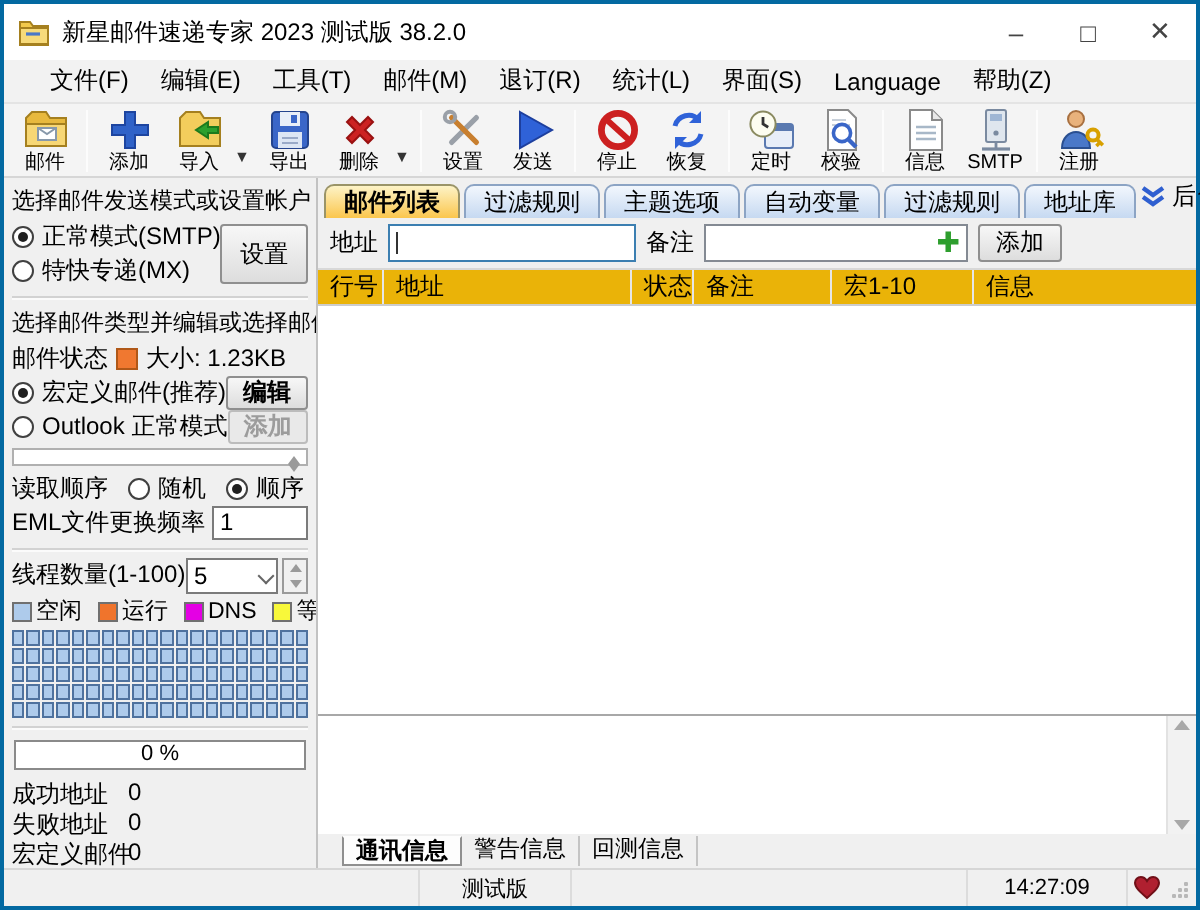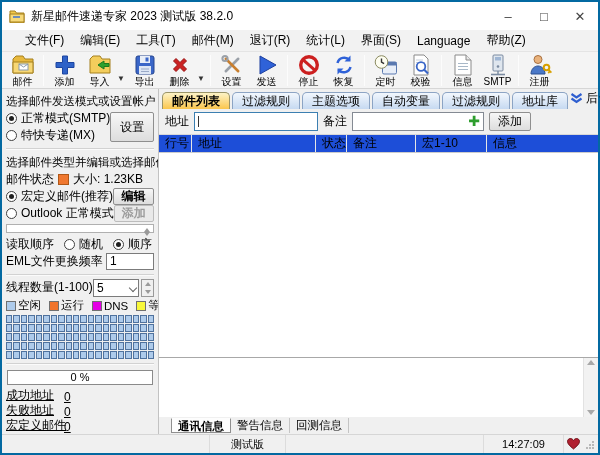--- a/index.html
+++ b/index.html
@@ -52,36 +52,36 @@
   .thread-row { display:flex; align-items:flex-start; height:20px; white-space:nowrap; }
   .thr-combo { width:46px; height:18px; border:1px solid #7b7b7b; background:#fff; margin-left:auto; position:relative; padding:0 3px; line-height:16px; }
   .thr-chev { position:absolute; right:2px; top:5px; width:6px; height:6px; border-right:1.5px solid #666; border-bottom:1.5px solid #666; transform:rotate(45deg); }
   .thr-spin { width:13px; height:18px; border:1px solid #9a9a9a; background:#f0f0f0; margin-left:2px; display:flex; flex-direction:column; justify-content:space-around; align-items:center; }
   .legend-row { display:flex; align-items:center; height:17px; margin-top:1px; white-space:nowrap; font-size:11.5px; }
   .leg-sq { width:10px; height:10px; border:1px solid #707070; margin-right:2px; flex:none; }
   .legend-row .leg-item { display:flex; align-items:center; margin-right:8px; }
   .thread-grid { display:grid; grid-template-columns:repeat(20,1fr); gap:1px; width:148px; margin-top:2px; }
   .tcell { height:8px; border:1px solid #4f729e; }
   .progress { height:15px; border:1px solid #8a8a8a; background:#fff; text-align:center; line-height:13px; font-size:11px; margin:2px 1px 4px 1px; }
-  .stat-row { display:flex; height:15px; align-items:flex-end;text-decoration:underline; }
+  .stat-row { display:flex; height:15px; align-items:flex-start; }
   .stat-label { width:58px; white-space:nowrap; }
 
   
   .mainarea { flex:1; display:flex; flex-direction:column; min-width:0; background:#f0f0f0; }
   .tabstrip { height:20px; display:flex; align-items:flex-end; padding:2px 4px 0 3px; flex:none; }
   .tab { height:17px; line-height:16px; padding:0 9px; margin-right:2px; border:1px solid #8ca4c4; border-bottom:none; border-radius:5px 5px 0 0; background:linear-gradient(#f2f7fd,#c6d9f1); white-space:nowrap; cursor:default; }
   .tab.active { background:linear-gradient(#fdf3c6,#fbc64d); border-color:#9a9468; font-weight:bold; }
   .bgrun { margin-left:auto; display:flex; align-items:center; gap:3px; padding-bottom:2px; white-space:nowrap; }
   .addr-row { height:25px; display:flex; align-items:center; gap:5px; padding:0 6px; flex:none; }
   .addr-input { width:124px; height:19px; border:1px solid #3c7fb1; background:#fff; position:relative; }
   .addr-input::after { content:""; position:absolute; left:3px; top:3px; bottom:3px; width:1px; background:#333; }
   .remark-box { width:132px; height:19px; border:1px solid #848a93; background:#fff; position:relative; }
   .plus-ic { position:absolute; right:3px; top:0; color:#2e9e2e; font-weight:bold; font-size:14px; line-height:17px; }
   .add-btn { width:42px; height:19px; line-height:17px; }
-  .table-head { height:19px; display:flex; align-items:center; background:#1d4ed8; border-top:1px solid #d8d8d8; border-bottom:1px solid #cccccc; flex:none; }
+  .table-head { height:19px; display:flex; align-items:center; background:#eab308; border-top:1px solid #d8d8d8; border-bottom:1px solid #cccccc; flex:none; }
   .th { height:100%; display:flex; align-items:center; padding-left:6px; border-right:1px solid #e6e6e6; white-space:nowrap; }
   .c0{width:33px;} .c1{width:124px;} .c2{width:31px;} .c3{width:69px;} .c4{width:71px;} .c5{flex:1;border-right:none;}
   .table-body { flex:1; background:#fff; min-height:0; }
   .logarea { height:60px; background:#fff; border-top:1px solid #a8a8a8; display:flex; flex:none; }
   .logtext { flex:1; }
   .vscroll { width:15px; background:#f2f2f2; border-left:1px solid #e2e2e2; display:flex; flex-direction:column; justify-content:space-between; align-items:center; padding:2px 0; }
   .vs-up { width:0;height:0;border-left:4px solid transparent;border-right:4px solid transparent;border-bottom:5px solid #a8a8a8; }
   .vs-dn { width:0;height:0;border-left:4px solid transparent;border-right:4px solid transparent;border-top:5px solid #a8a8a8; }
   .logtabs { height:17px; display:flex; align-items:center; padding-left:12px; flex:none; font-size:11.5px; }
   .logtab { padding:0 6px; height:15px; line-height:14px; border-right:1px solid #c4c4c4; white-space:nowrap; }

